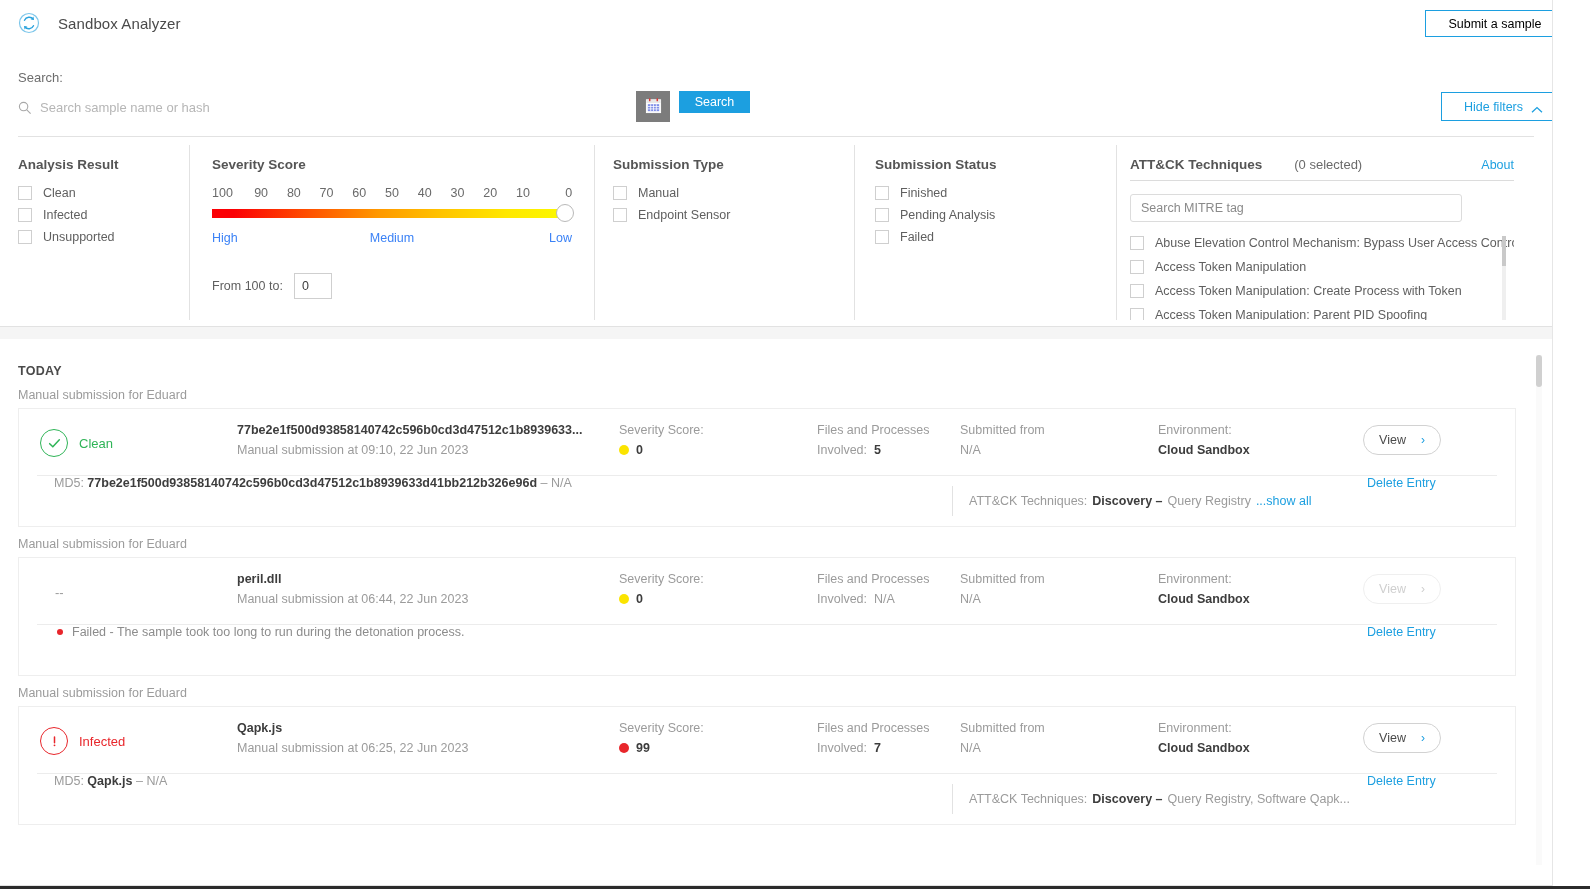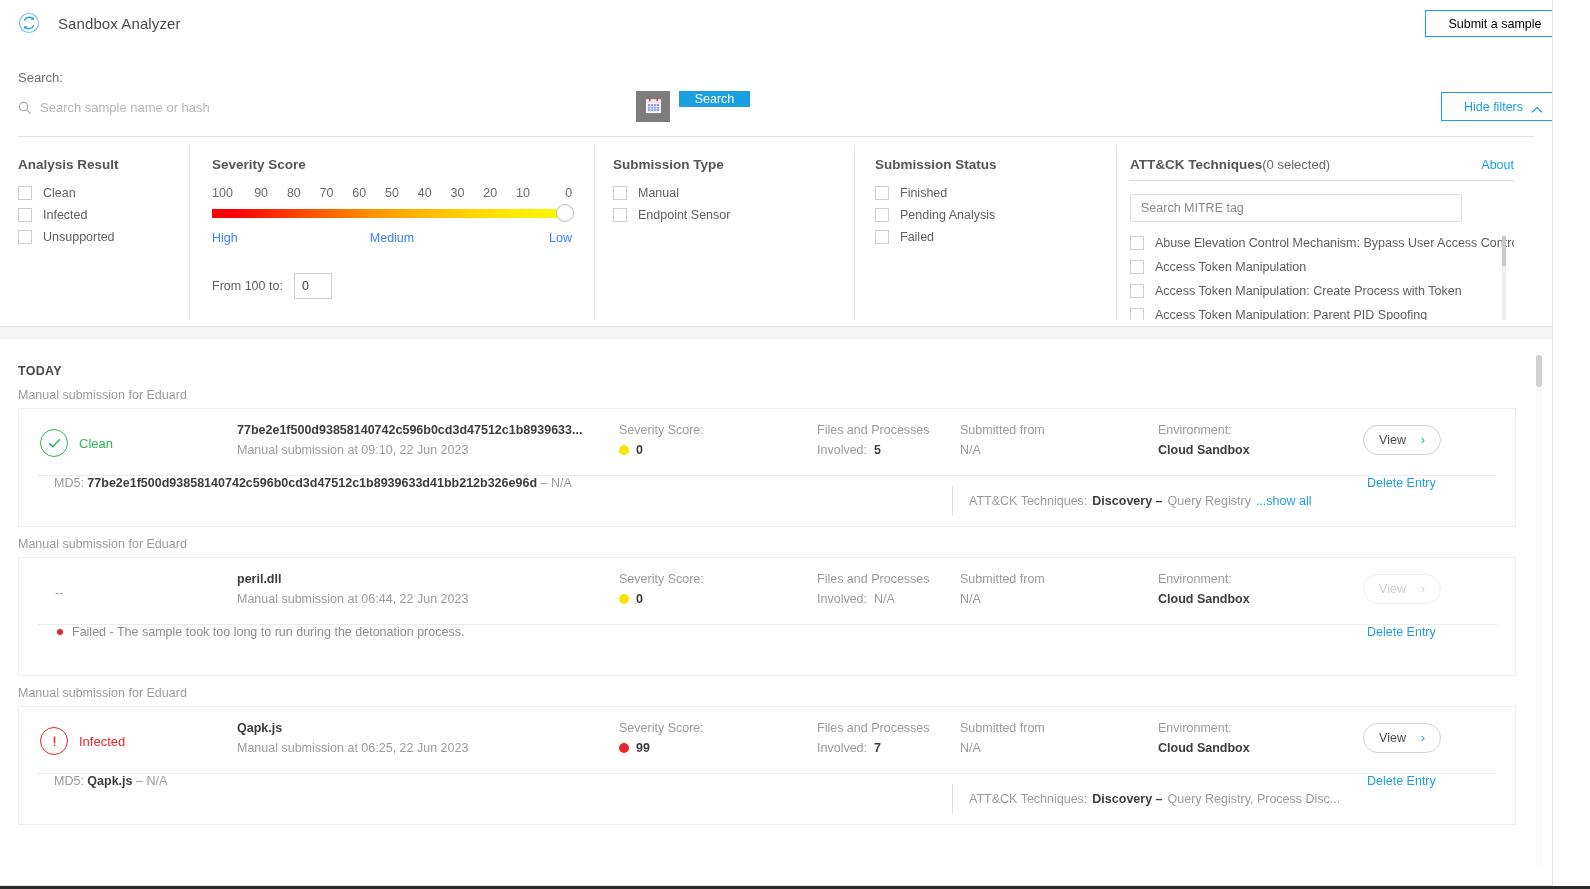--- a/index.html
+++ b/index.html
@@ -43,21 +43,21 @@
     font-size:13px; color:#3c3c3c; width:560px;
     font-family:"Liberation Sans", sans-serif;
   }
   .search-input::placeholder { color:#b6b6b6; }
   .calendar-btn {
     position:absolute; left:636px; top:91px; width:34px; height:31px;
     background:#7c7c7c; border:none; cursor:pointer;
     display:flex; align-items:center; justify-content:center;
   }
   .search-btn {
-    position:absolute; left:679px; top:91px; width:71px; height:16px;
+    position:absolute; left:679px; top:91px; width:71px; height:22px;
     background:#1c9fe0; border:none; color:#fff; font-size:12.5px;
     font-family:"Liberation Sans", sans-serif; cursor:pointer;
   }
   .hide-filters-btn {
     position:absolute; right:25px; top:92px; width:124px; height:29px;
     border:1px solid #1c9fe0; background:#fff; color:#1c9fe0;
     font-size:12.5px; font-family:"Liberation Sans", sans-serif;
     cursor:pointer; display:flex; align-items:center; justify-content:center; gap:8px;
   }
   .chev-up { width:11px; height:7px; }
@@ -116,21 +116,21 @@
   .sev-from-label { font-size:12.5px; color:#5f5f5f; }
   .sev-from-input {
     width:38px; height:26px; border:1px solid #cfcfcf; background:#fff;
     font-size:12.5px; color:#3c3c3c; padding-left:7px; outline:none;
     font-family:"Liberation Sans", sans-serif;
   }
 
   
   .attack-head { display:flex; align-items:baseline; width:384px; }
   .attack-title { font-size:13.5px; font-weight:bold; color:#555; }
-  .attack-count { font-size:13px; color:#6a6a6a; }
+  .attack-count { font-size:13px; color:#6a6a6a;margin-left:32px; }
   .attack-about {
     margin-left:auto; font-size:12.5px; color:#1c9fe0; cursor:pointer;
   }
   .attack-rule { width:384px; height:1px; background:#dcdcdc; margin-top:8px; }
   .mitre-input {
     margin-top:13px; width:332px; height:28px; border:1px solid #dcdcdc;
     border-radius:3px; padding-left:10px; font-size:12.5px; color:#4a4a4a;
     outline:none; font-family:"Liberation Sans", sans-serif; background:#fff;
   }
   .mitre-input::placeholder { color:#8a8a8a; }
@@ -567,21 +567,21 @@
       <div class="card-sep"></div>
       <div class="card-foot">
         <div class="md5">
           <span>MD5:</span>
           <b>Qapk.js</b>
           <span>– N/A</span>
         </div>
         <div class="att-block">
           <span>ATT&amp;CK Techniques:</span>
           <b>Discovery –</b>
-          <span>Query Registry, Process Disc...</span>
+          <span>Query Registry, Software Qapk...</span>
         </div>
         <div class="del-entry">Delete Entry</div>
       </div>
     </div>
 
     <div class="res-scroll">
       <div class="res-thumb"></div>
     </div>
   </div>
 

